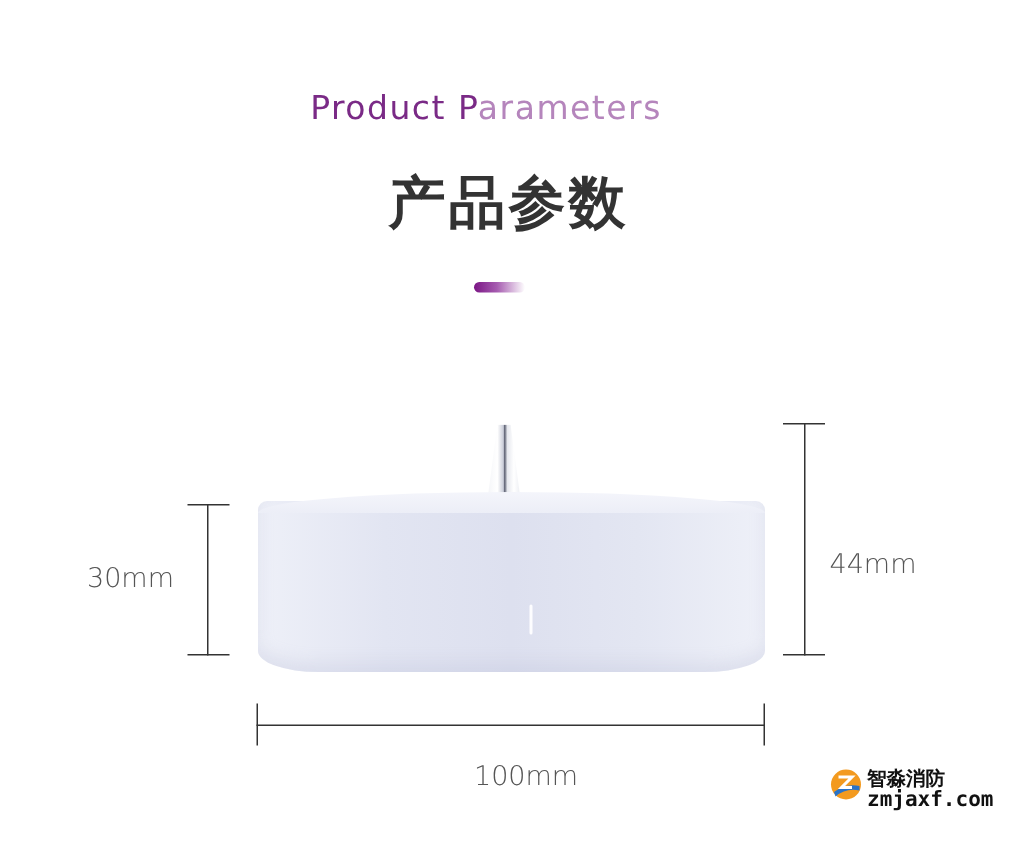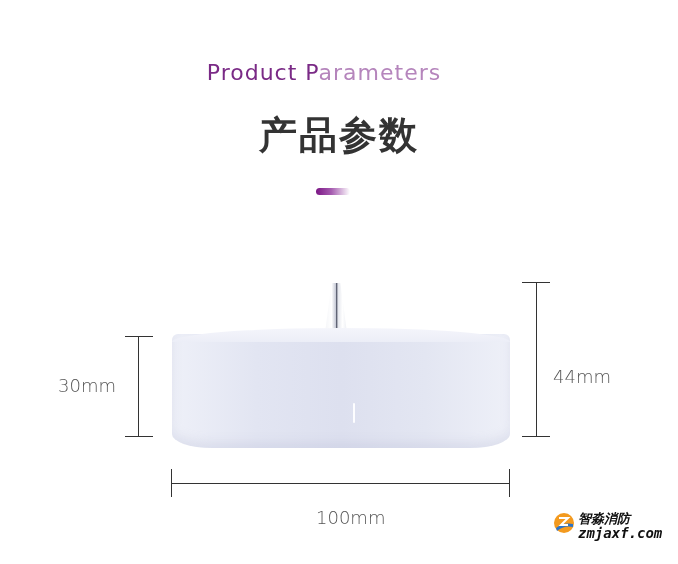--- a/index.html
+++ b/index.html
@@ -55,21 +55,21 @@
       background: linear-gradient(to right, #f4f5f8 0%, #ffffff 30%, #c9ccd8 48%, #5b5f70 52%, #e6e8ee 60%, #ffffff 80%, #eceef3 100%);
     }
     
     .vline { position: absolute; width: 1px; background: #333; }
     .hline { position: absolute; height: 1px; background: #333; }
     .dim-label {
       position: absolute; font-size: 18px; color: #555555;
       font-family: "DejaVu Sans", sans-serif; font-weight: 300;
     }
     .logo {
-      position: absolute; left: 553px; top: 510px; width: 120px; height: 28px; font-style: italic;
+      position: absolute; left: 553px; top: 510px; width: 120px; height: 28px;
     }
     .logo-icon {
       position: absolute; left: 0; top: 2px; width: 22px; height: 22px;
     }
     .logo-cn {
       position: absolute; left: 25px; top: 0; font-size: 13px; color: #111;
       font-weight: bold; font-family: "DejaVu Sans", sans-serif;
     }
     .logo-en {
       position: absolute; left: 25px; top: 15px; font-size: 14px; color: #111;

